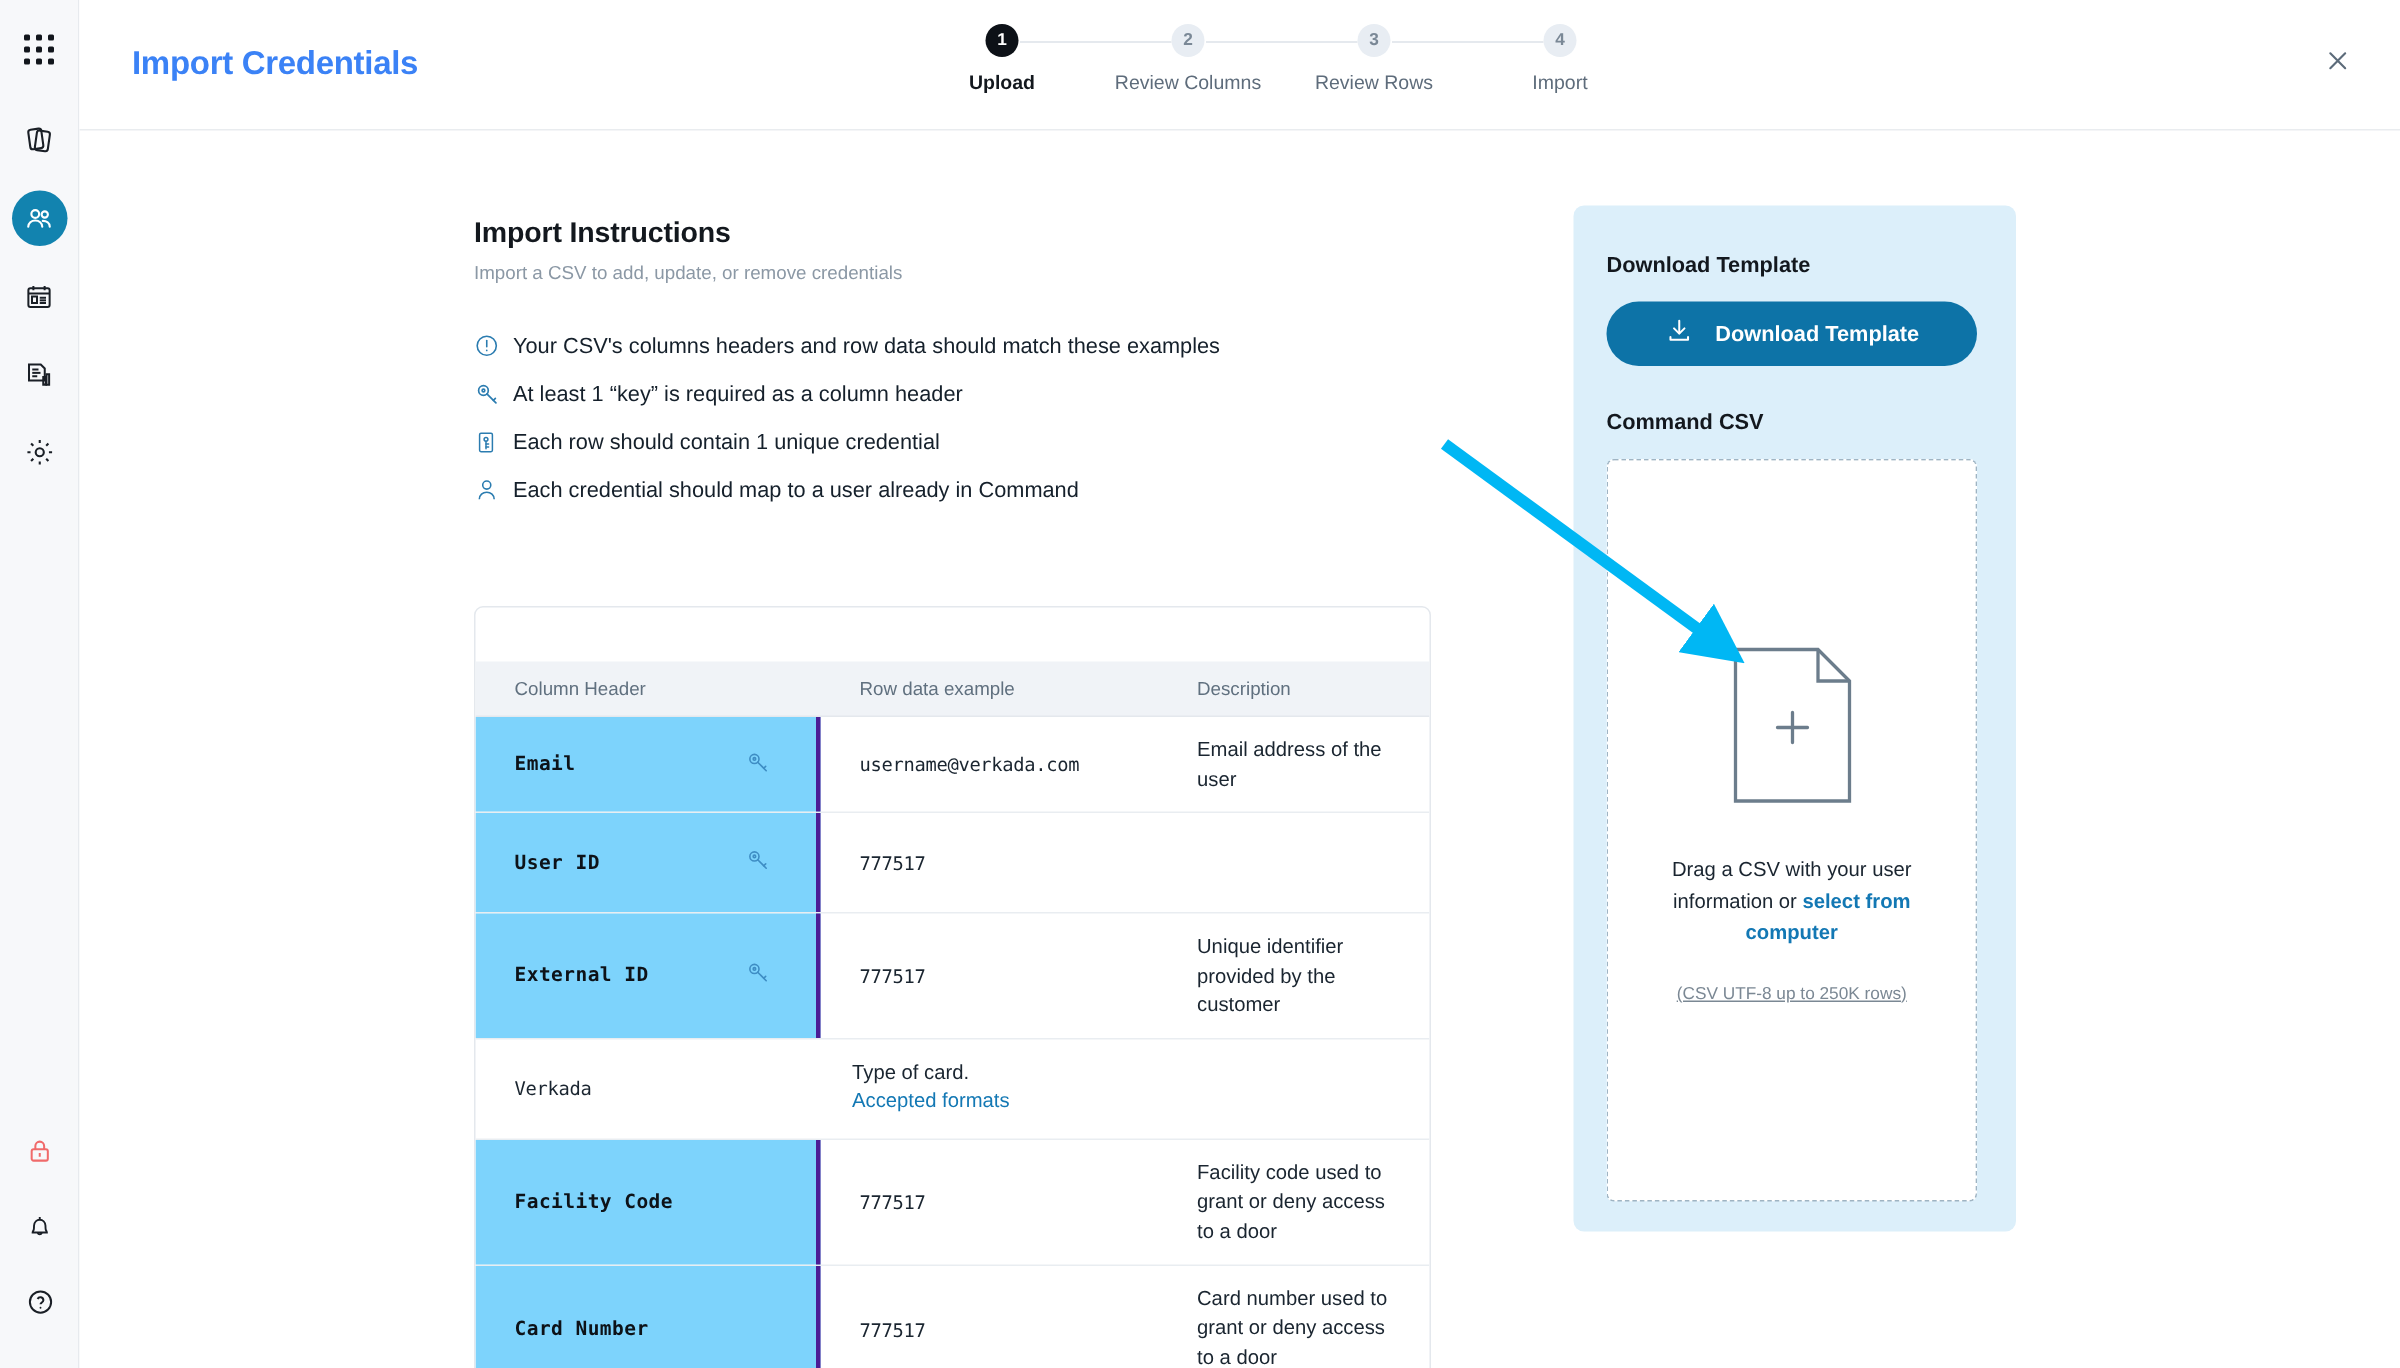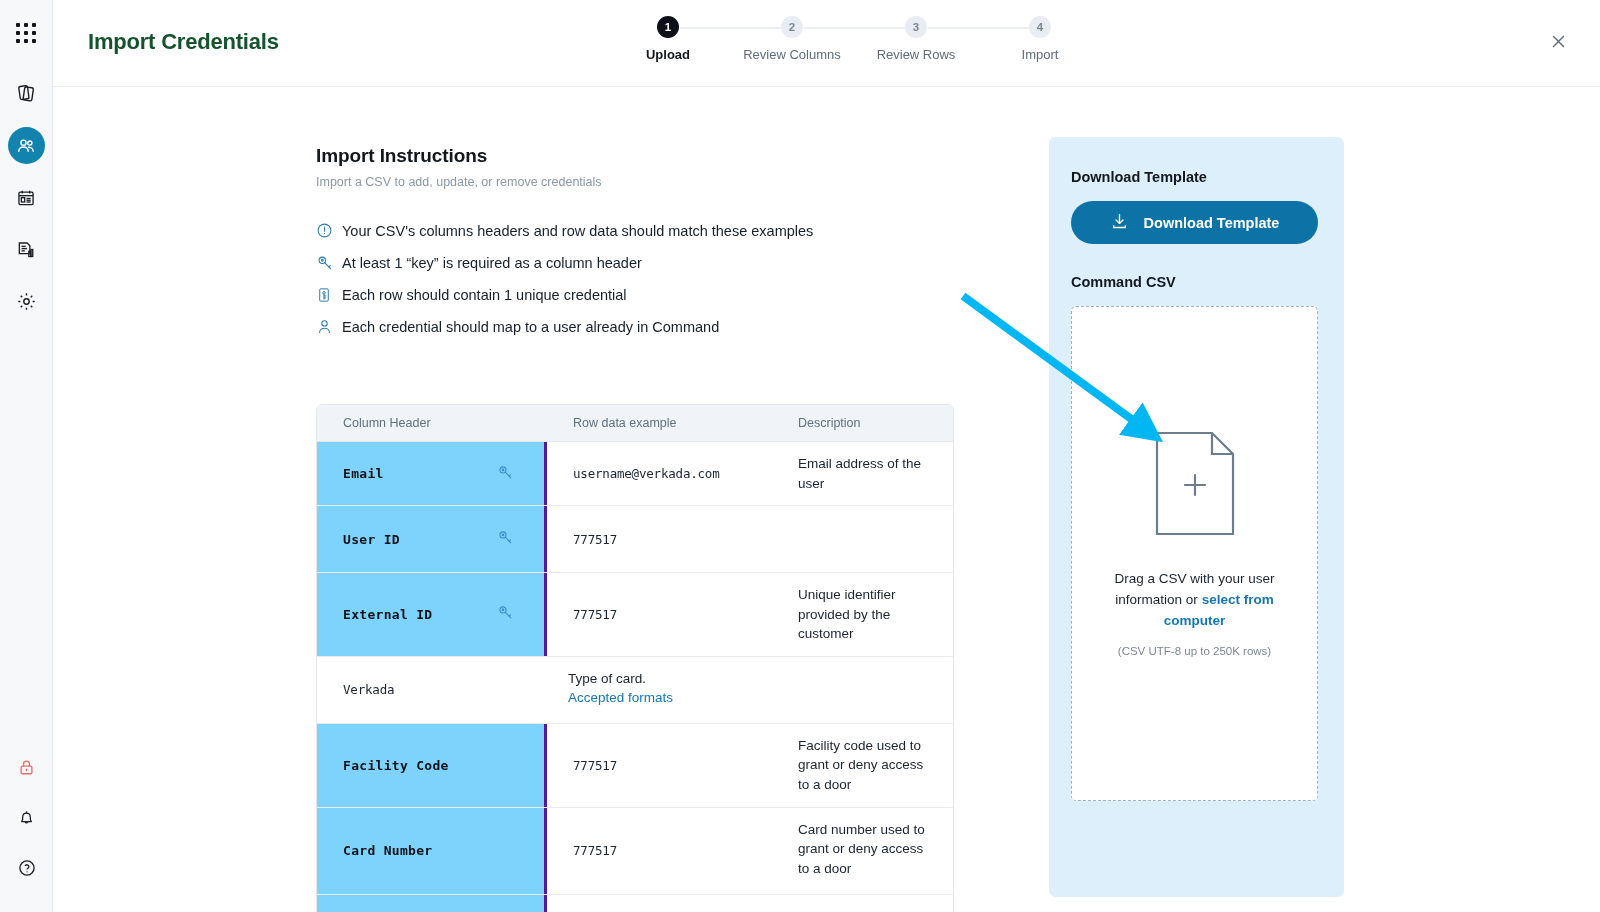--- a/index.html
+++ b/index.html
@@ -47,21 +47,21 @@
   
   .header {
     height: 87px; width: 100%;
     display: flex; align-items: center;
     border-bottom: 1px solid #E9ECEF;
     position: relative;
     background: #fff;
   }
   .page-title {
     position: absolute; left: 35px; top: 29px;
-    font-size: 22px; font-weight: 700; color: #14532d;
+    font-size: 22px; font-weight: 700; color: #3b82f6;
     letter-spacing: -0.2px;
   }
   .close-btn {
     position: absolute; right: 28px; top: 29px;
     width: 28px; height: 28px; cursor: pointer;
     display: flex; align-items: center; justify-content: center;
     color: #5C6B7A;
   }
 
   
@@ -97,20 +97,21 @@
 
   
   .table {
     position: absolute; left: 263px; top: 317px; width: 638px;
     border: 1px solid #E4E8ED; border-radius: 6px; overflow: hidden;
     background: #fff;
   }
   .thead {
     display: flex; background: #F0F3F7; height: 37px; align-items: center;
     border-bottom: 1px solid #E4E8ED;
+    margin-top: 36px;
   }
   .th { font-size: 12.5px; color: #60707F; }
   .c1 { width: 230px; flex: 0 0 230px; padding-left: 26px; }
   .c2 { width: 228px; flex: 0 0 228px; padding-left: 26px; }
   .c3 { flex: 1; padding-left: 23px; padding-right: 16px; }
 
   .trow { display: flex; border-bottom: 1px solid #E9EDF1; min-height: 48px; }
   .trow:last-child { border-bottom: none; }
   .cell { display: flex; align-items: center; font-size: 13px; color: #1A2530; }
   .cell.c1 {
@@ -129,21 +130,21 @@
   .cell.c3 .desc-wrap { display: flex; flex-direction: column; justify-content: center; min-height: 24px; }
   .link { color: #1378B4; }
   a.link { text-decoration: none; cursor: pointer; }
 
   .rowh-tall { min-height: 67px; }
   .rowh-xtall { min-height: 87px; }
 
   
   .rpanel {
     position: absolute; left: 996px; top: 50px;
-    width: 295px; height: 760px;
+    width: 295px; height: 684px;
     background: #DCEFFA; border-radius: 7px;
     padding: 32px 22px 0 22px;
   }
   .rp-h { font-size: 14.5px; font-weight: 700; color: #13181E; }
   .dl-btn {
     margin-top: 16px; width: 247px; height: 43px;
     background: #0D73A7; border-radius: 22px; border: none;
     color: #ffffff; font-size: 14.5px; font-weight: 700;
     display: flex; align-items: center; justify-content: center; gap: 15px;
     cursor: pointer; font-family: "Liberation Sans", sans-serif;
@@ -152,21 +153,21 @@
   .dropzone {
     margin-top: 16px; width: 247px; height: 495px;
     background: #ffffff; border: 1px dashed #9FB4C3; border-radius: 5px;
     display: flex; flex-direction: column; align-items: center;
     cursor: pointer;
   }
   .dz-icon { margin-top: 124px; color: #6C7D8C; }
   .dz-text { margin-top: 29px; width: 200px; text-align: center;
              font-size: 13.5px; color: #1A2530; line-height: 1.55; }
   .dz-link { color: #1378B4; font-weight: 700; cursor: pointer; }
-  .dz-note { margin-top: 13px; font-size: 11.5px; color: #7B8894; }
+  .dz-note { margin-top: 24px; font-size: 11.5px; color: #7B8894; text-decoration: underline; }
 
   
   .arrow-overlay { position: absolute; left: 0; top: 0; width: 1600px; height: 912px; pointer-events: none; }
 </style>
 </head>
 <body>
 
 <div class="app">
 
   <nav class="sidebar">

